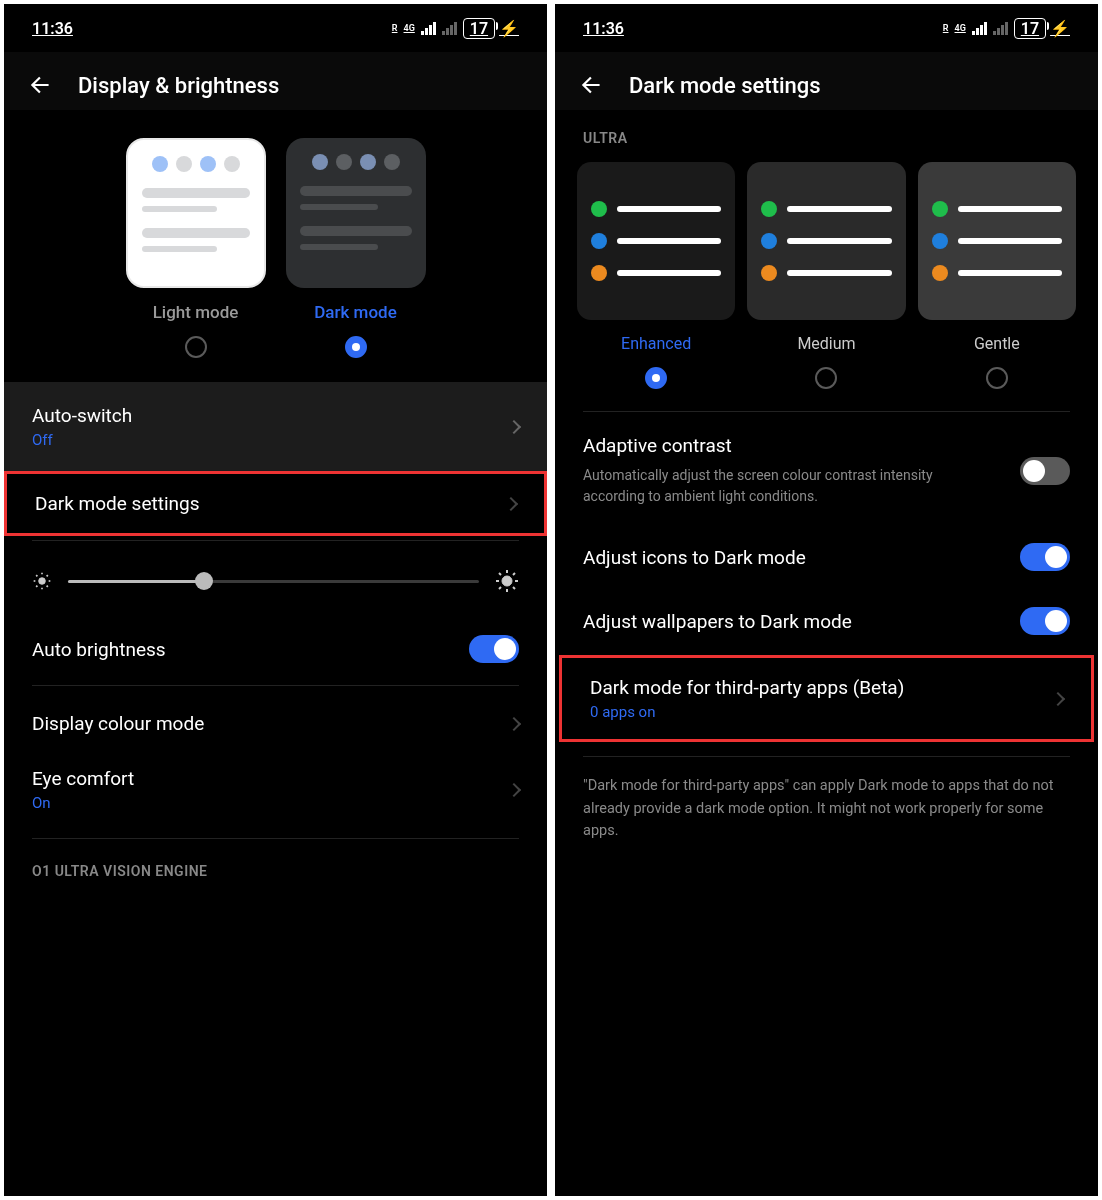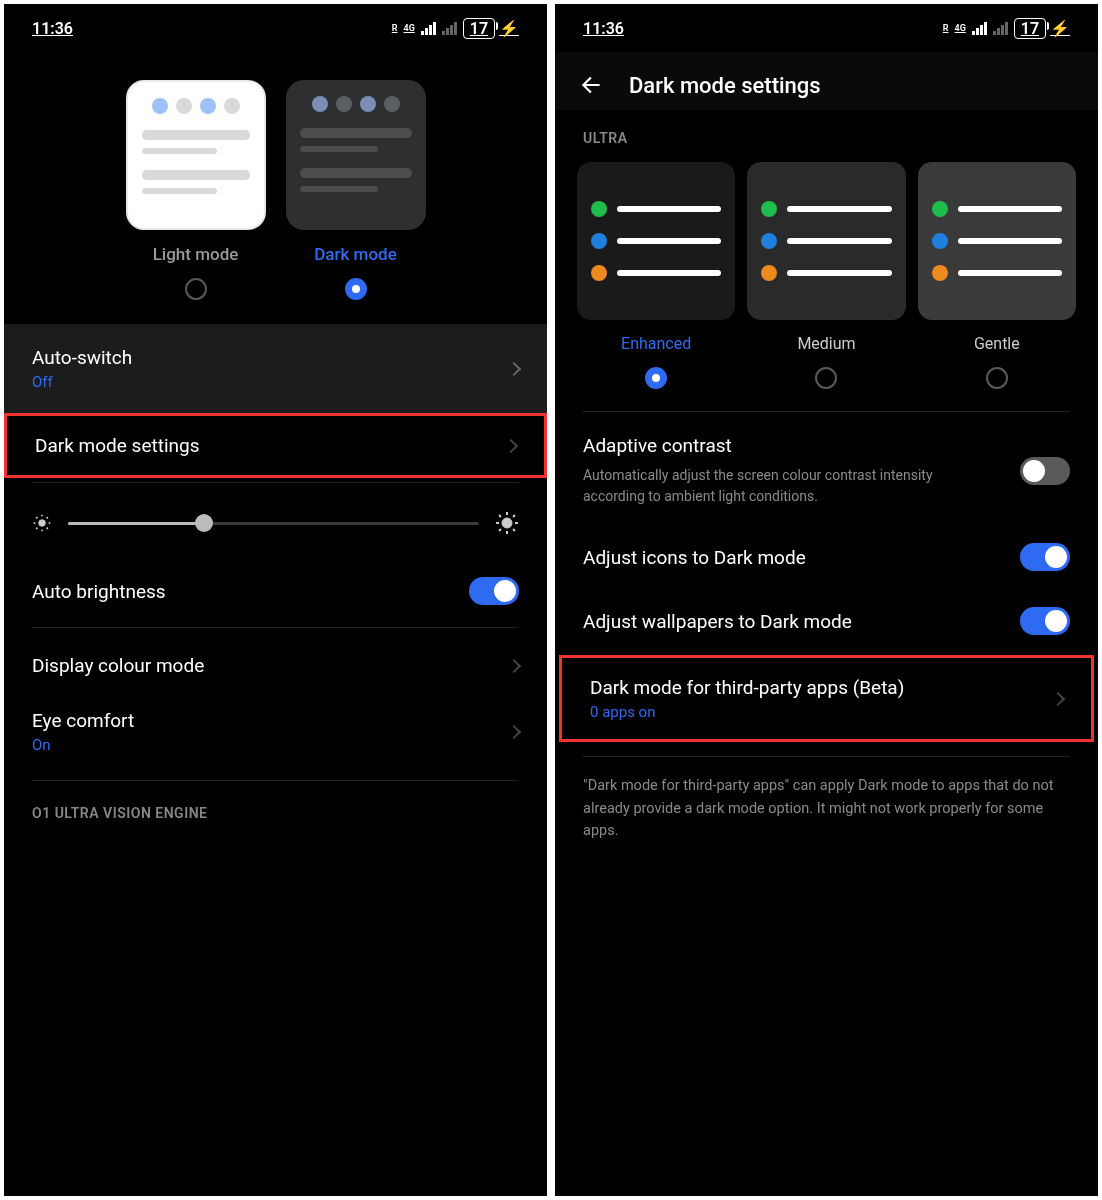--- a/index.html
+++ b/index.html
@@ -112,20 +112,26 @@
           <span style="height:4px;background:#666"></span>
           <span style="height:7px;background:#666"></span>
           <span style="height:10px;background:#666"></span>
           <span style="height:13px;background:#666"></span>
         </span>
       <span class="battery-box">17</span>
       <span class="bolt">⚡</span>
     </div>
   </div>
 
+  <div class="header">
+    <svg class="back-arrow" viewBox="0 0 24 24">
+        <path d="M19 12H5M11 5l-7 7 7 7"></path>
+      </svg>
+    <div class="page-title">Display &amp; brightness</div>
+  </div>
 
   <div class="mode-chooser">
     <div class="mode-opt">
       <div class="preview-card light">
         <div class="dot-row">
             <span></span>
             <span></span>
             <span></span>
             <span></span>
           </div>

